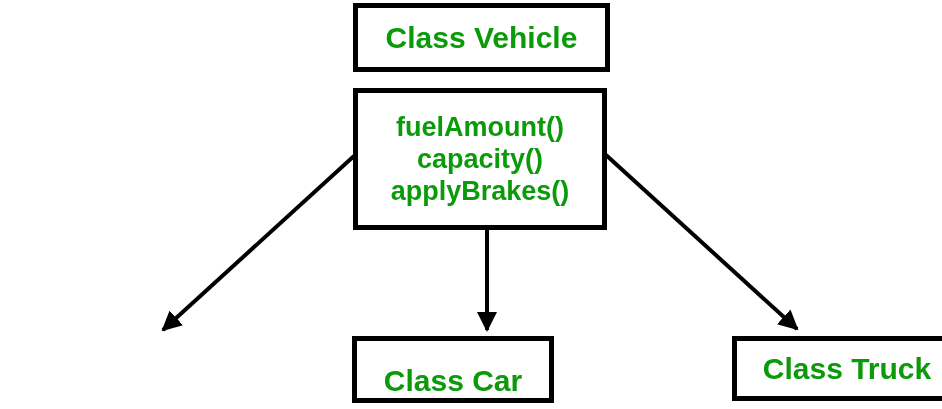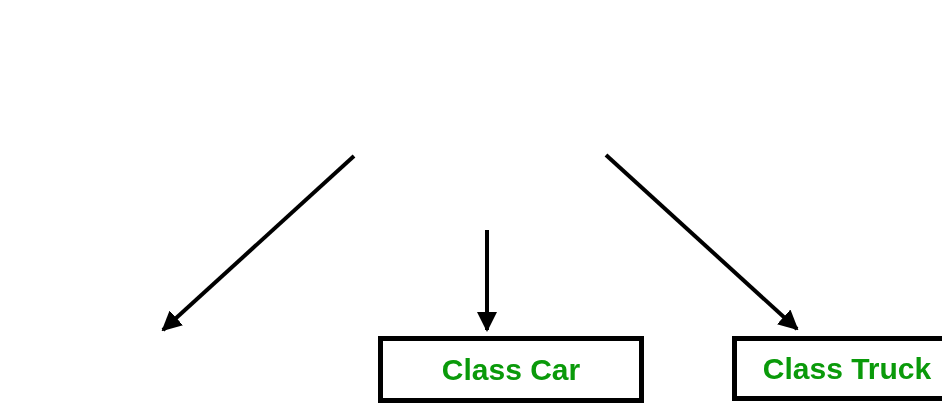--- a/index.html
+++ b/index.html
@@ -33,21 +33,21 @@
     align-items: center;
     justify-content: center;
     text-align: center;
     color: var(--green);
     font-weight: bold;
   }
   .class-label { font-size: 30px; letter-spacing: 0px; }
   .box-vehicle  { left: 353px; top: 3px;   width: 257px; height: 69px; }
   .box-methods  { left: 353px; top: 88px;  width: 254px; height: 142px; flex-direction: column; }
   .box-bus      { left: 38px;  top: 336px; width: 233px; height: 67px; }
-  .box-car      { left: 378px; top: 336px; width: 266px; height: 67px; }
+  .box-car      { left: 352px; top: 336px; width: 202px; height: 67px; align-items: flex-end; }
   .box-truck    { left: 697px; top: 336px; width: 230px; height: 65px; margin-left: 35px; }
   .method-line {
     font-size: 27px;
     line-height: 32px;
     font-weight: bold;
     color: var(--green);
   }
   svg line { stroke: var(--black); stroke-width: 4; }
 </style>
 </head>
@@ -59,21 +59,29 @@
     <defs>
       <marker id="arrowhead" viewBox="0 0 10 10" refX="9" refY="5" markerWidth="5" markerHeight="5" orient="auto" markerUnits="strokeWidth">
         <path d="M 0 0 L 10 5 L 0 10 z" fill="#000000"></path>
       </marker>
     </defs>
     <line x1="354" y1="156" x2="163" y2="330" marker-end="url(#arrowhead)"></line>
     <line x1="487" y1="230" x2="487" y2="330" marker-end="url(#arrowhead)"></line>
     <line x1="606" y1="155" x2="797" y2="329" marker-end="url(#arrowhead)"></line>
   </svg>
 
+  <div class="box box-vehicle">
+    <span class="class-label">Class Vehicle</span>
+  </div>
 
+  <div class="box box-methods">
+    <span class="method-line">fuelAmount()</span>
+    <span class="method-line">capacity()</span>
+    <span class="method-line">applyBrakes()</span>
+  </div>
 
 
   <div class="box box-car">
     <span class="class-label">Class Car</span>
   </div>
 
   <div class="box box-truck">
     <span class="class-label">Class Truck</span>
   </div>
 

